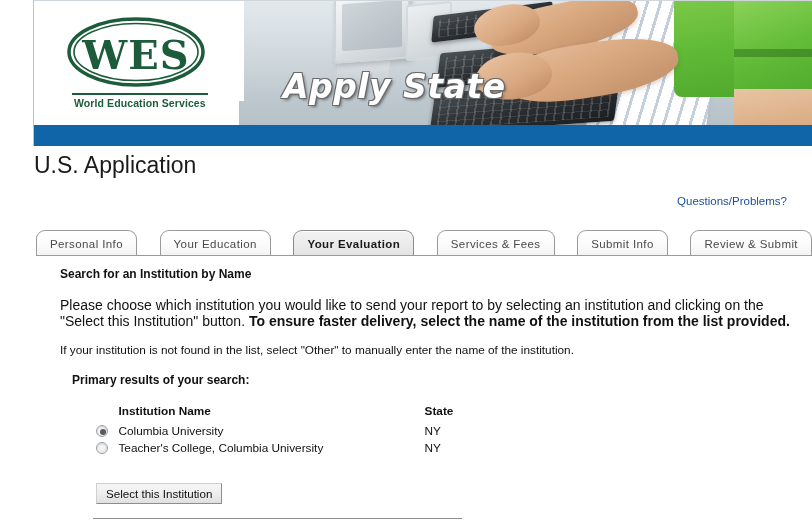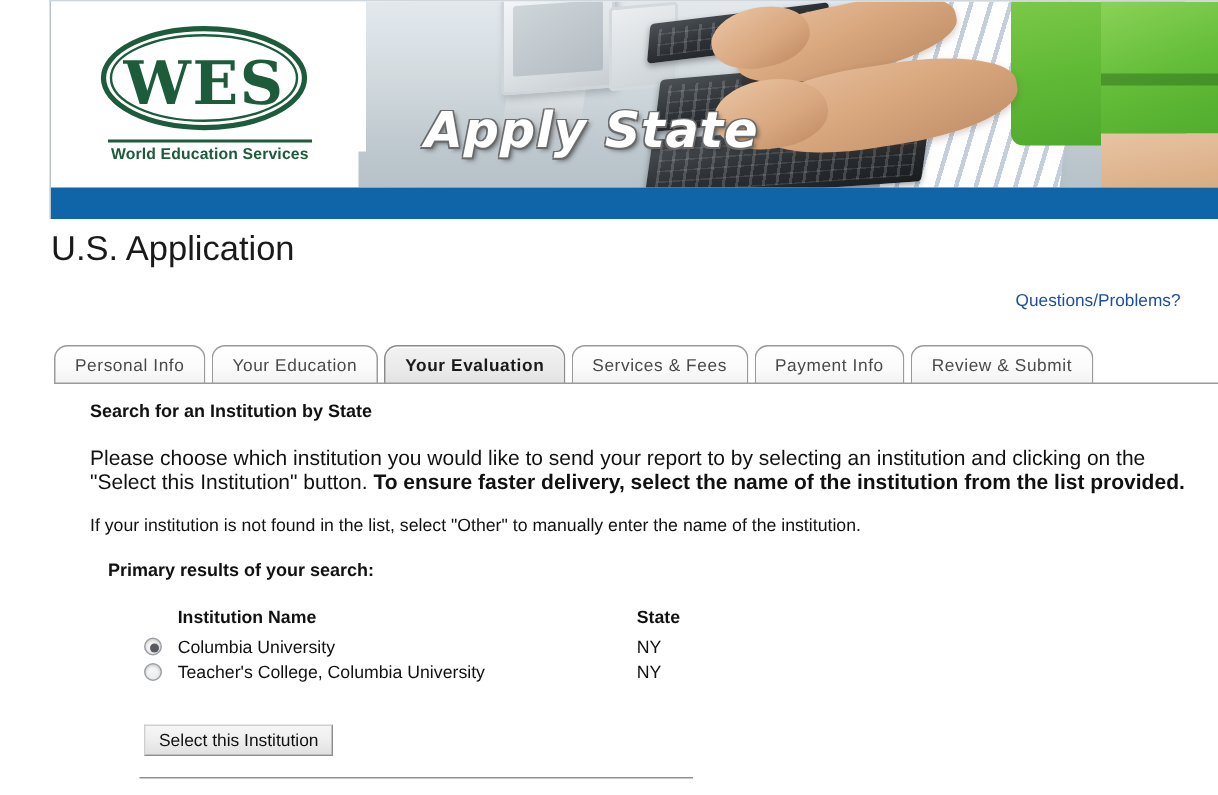--- a/index.html
+++ b/index.html
@@ -209,20 +209,21 @@
   }
 
   
   .tabs {
     position: absolute;
     left: 36px; top: 226px;
     width: 776px; height: 30px;
     display: flex;
     align-items: flex-end;
     gap: 4px;
+    justify-content: space-between;
   }
   .tab {
     height: 26px;
     padding: 0 13px;
     display: flex; align-items: center; justify-content: center;
     font-size: 11.5px;
     color: #4a4a4a;
     background: linear-gradient(180deg,#ffffff 0%, #fbfbfb 55%, #f2f2f2 100%);
     border: 1px solid #9a9a9a;
     border-bottom: none;
@@ -392,28 +393,28 @@
 
   <div class="page-title">U.S. Application</div>
 
   <a href="#" class="help-link">Questions/Problems?</a>
 
   <div class="tabs">
     <div class="tab">Personal Info</div>
     <div class="tab">Your Education</div>
     <div class="tab active">Your Evaluation</div>
     <div class="tab">Services &amp; Fees</div>
-    <div class="tab">Payment Info</div>
+    <div class="tab">Submit Info</div>
     <div class="tab">Review &amp; Submit</div>
   </div>
   <div class="tabs-underline"></div>
 
   <div class="content">
 
-    <div class="section-heading">Search for an Institution by State</div>
+    <div class="section-heading">Search for an Institution by Name</div>
 
     <div class="para1"><span>Please choose which institution you would like to send your report to by selecting an institution and clicking on the "Select this Institution" button. </span><b>To ensure faster delivery, select the name of the institution from the list provided.</b></div>
 
     <div class="para2">If your institution is not found in the list, select "Other" to manually enter the name of the institution.</div>
 
     <div class="results-label">Primary results of your search:</div>
 
     <table class="results-table">
       <thead>
         <tr>

